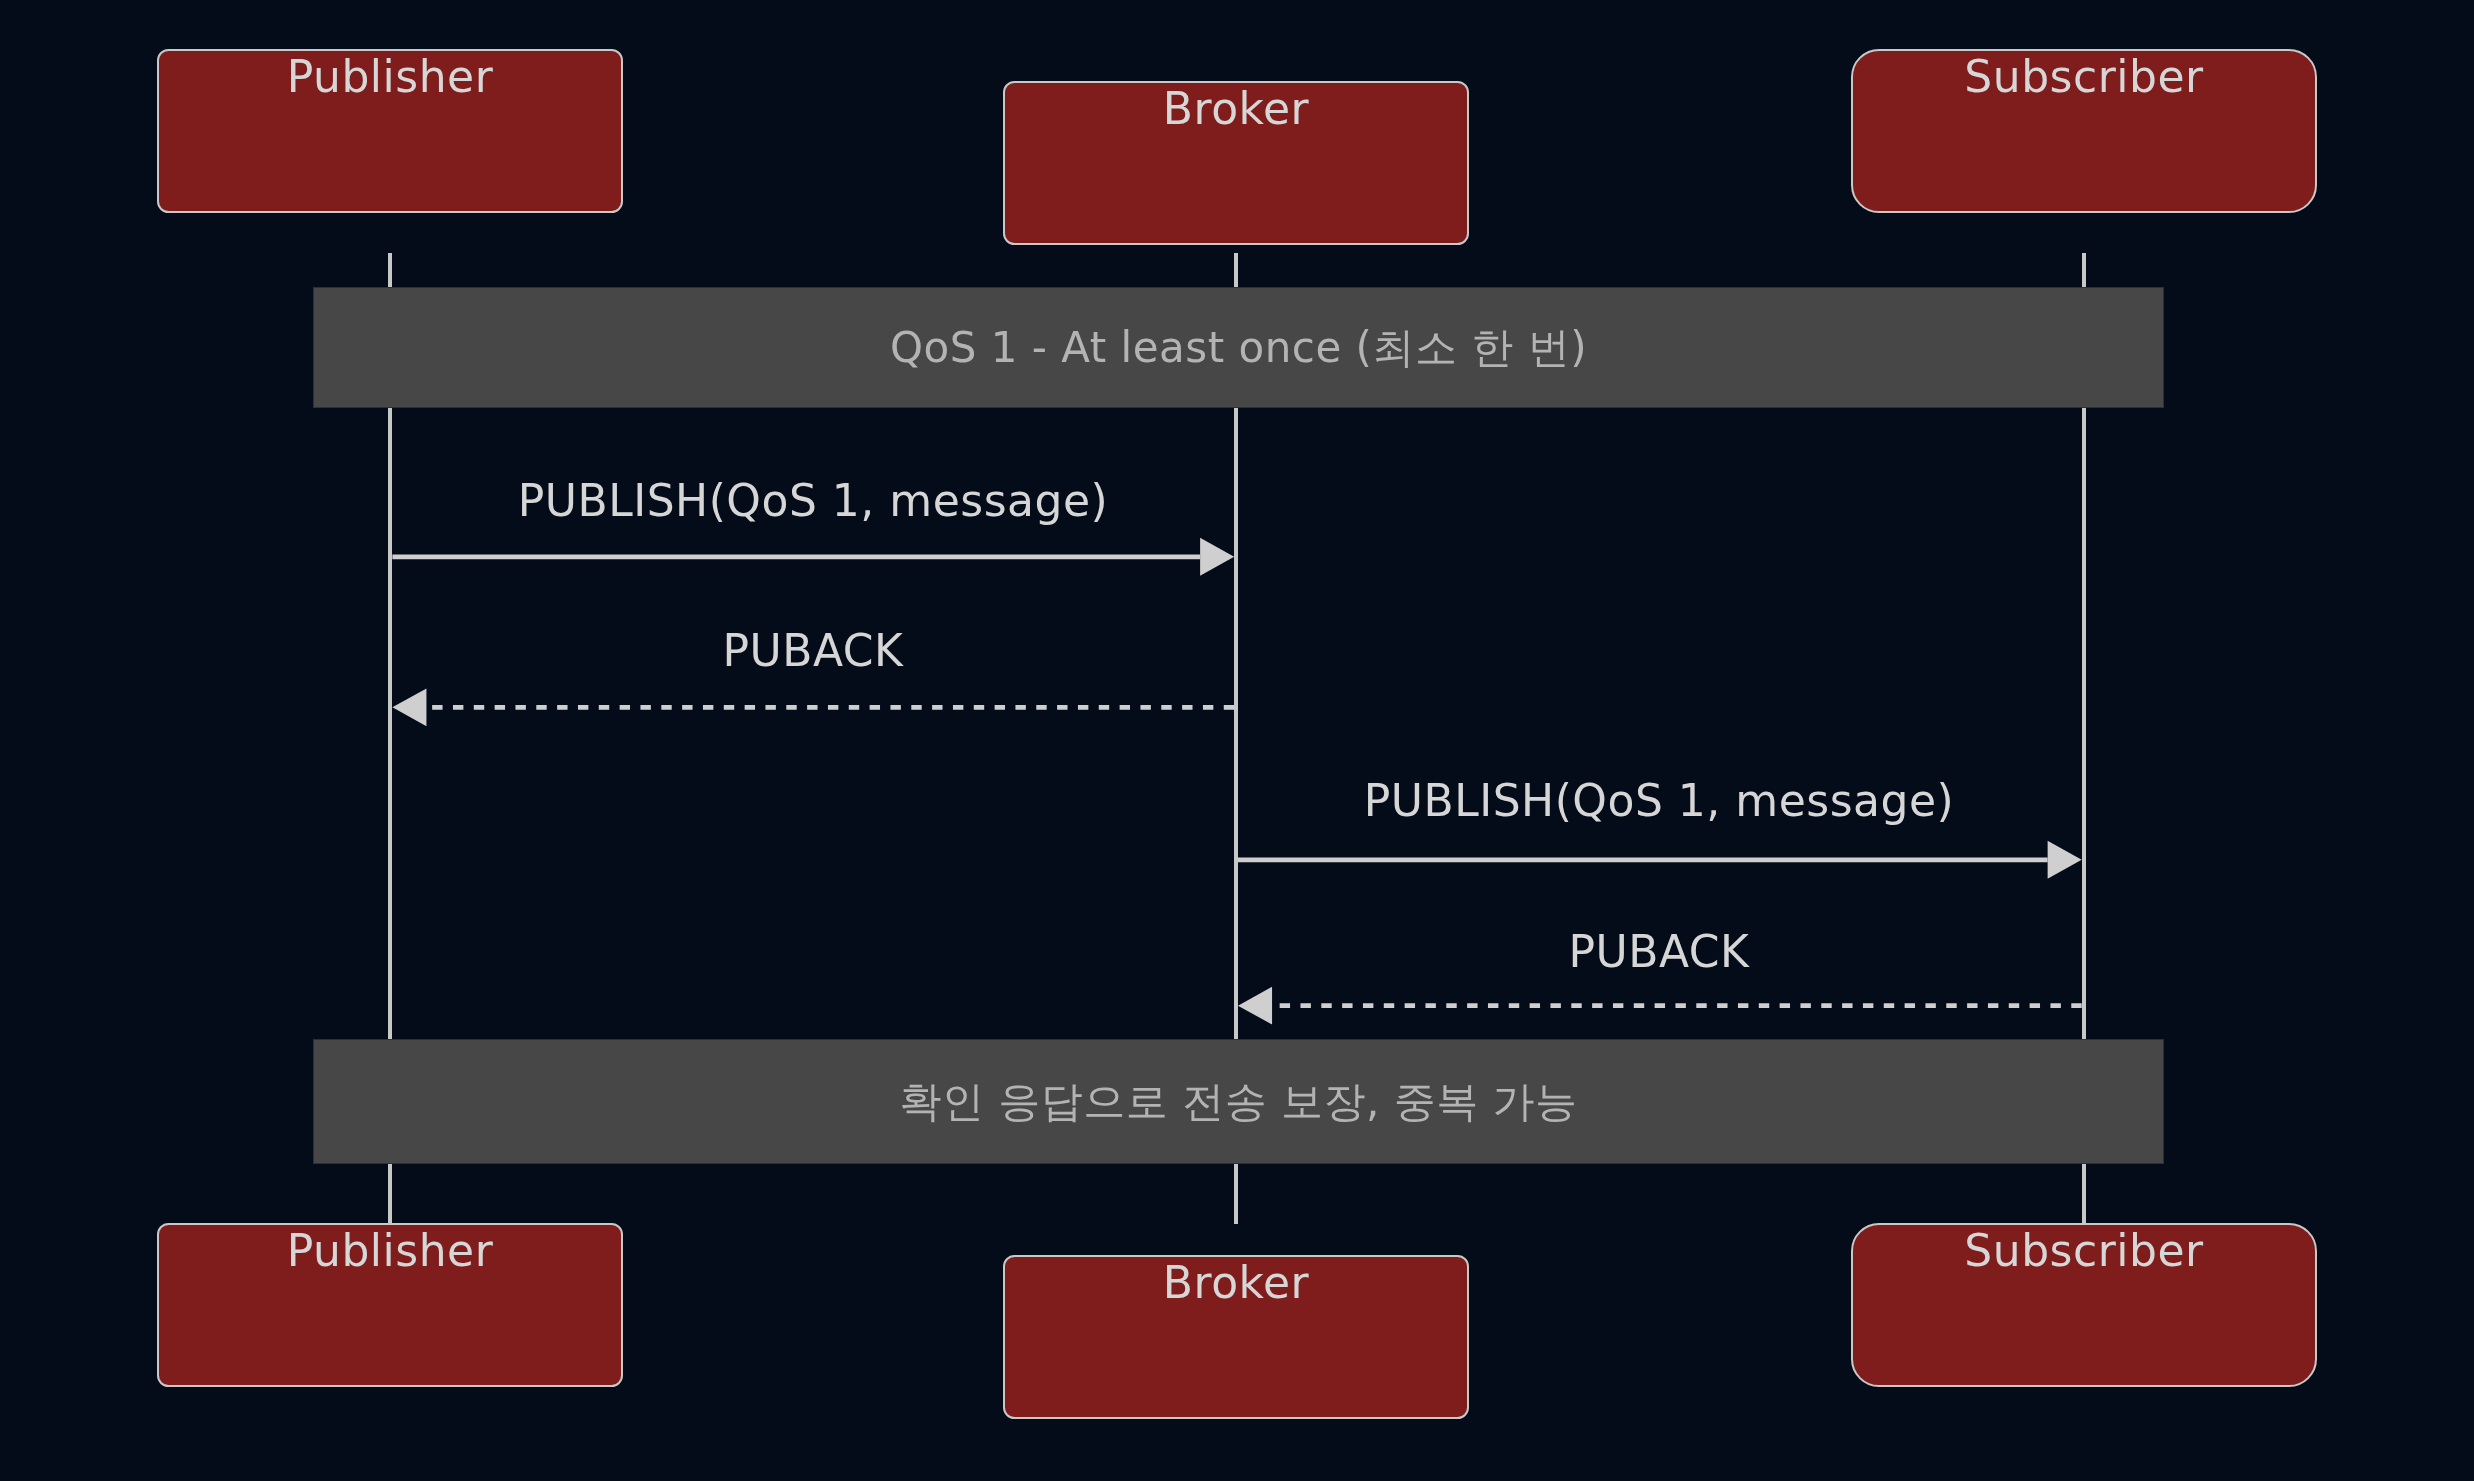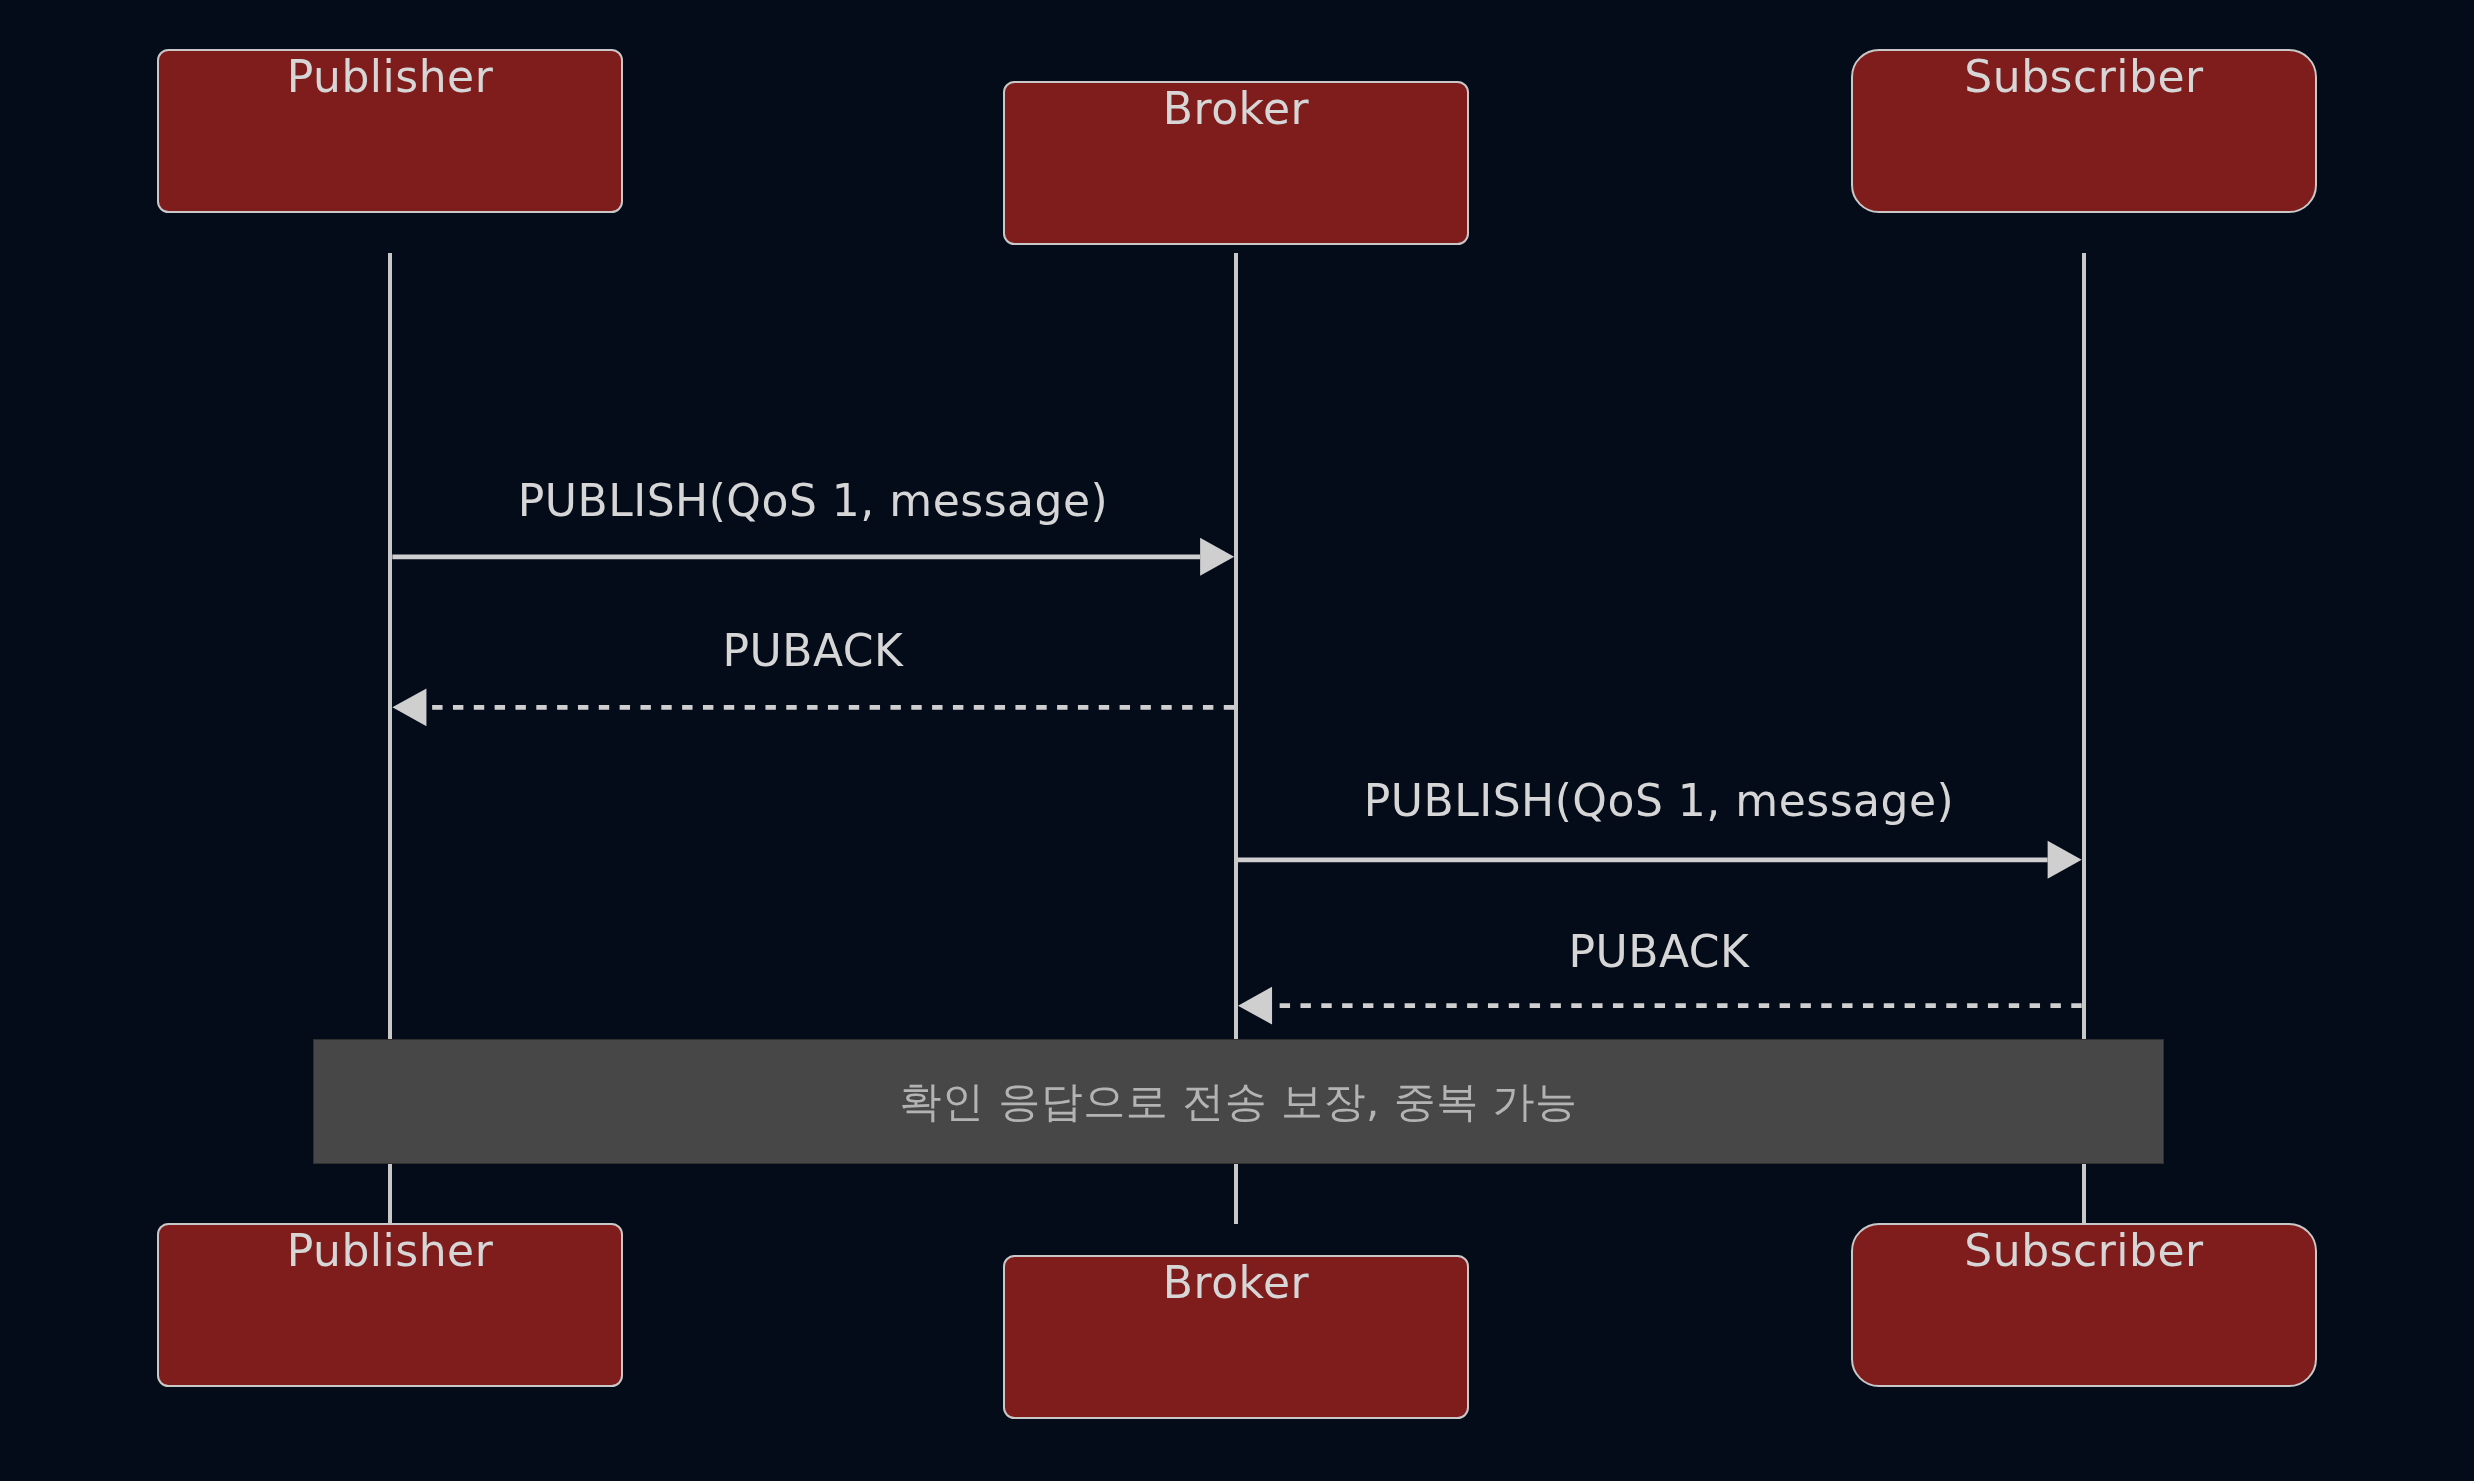--- a/index.html
+++ b/index.html
@@ -88,20 +88,23 @@
   <div class="actor-box actor-publisher actor-top">
     <span>Publisher</span>
   </div>
   <div class="actor-box actor-broker actor-top">
     <span>Broker</span>
   </div>
   <div class="actor-box actor-subscriber actor-top">
     <span>Subscriber</span>
   </div>
 
+  <div class="note note-1">
+    <span>QoS 1 - At least once (최소 한 번)</span>
+  </div>
 
   <div class="msg-label msg-label-1">PUBLISH(QoS 1, message)</div>
   <div class="msg-label msg-label-2">PUBACK</div>
   <div class="msg-label msg-label-3">PUBLISH(QoS 1, message)</div>
   <div class="msg-label msg-label-4">PUBACK</div>
 
   <div class="note note-2">
     <span>확인 응답으로 전송 보장, 중복 가능</span>
   </div>
 

